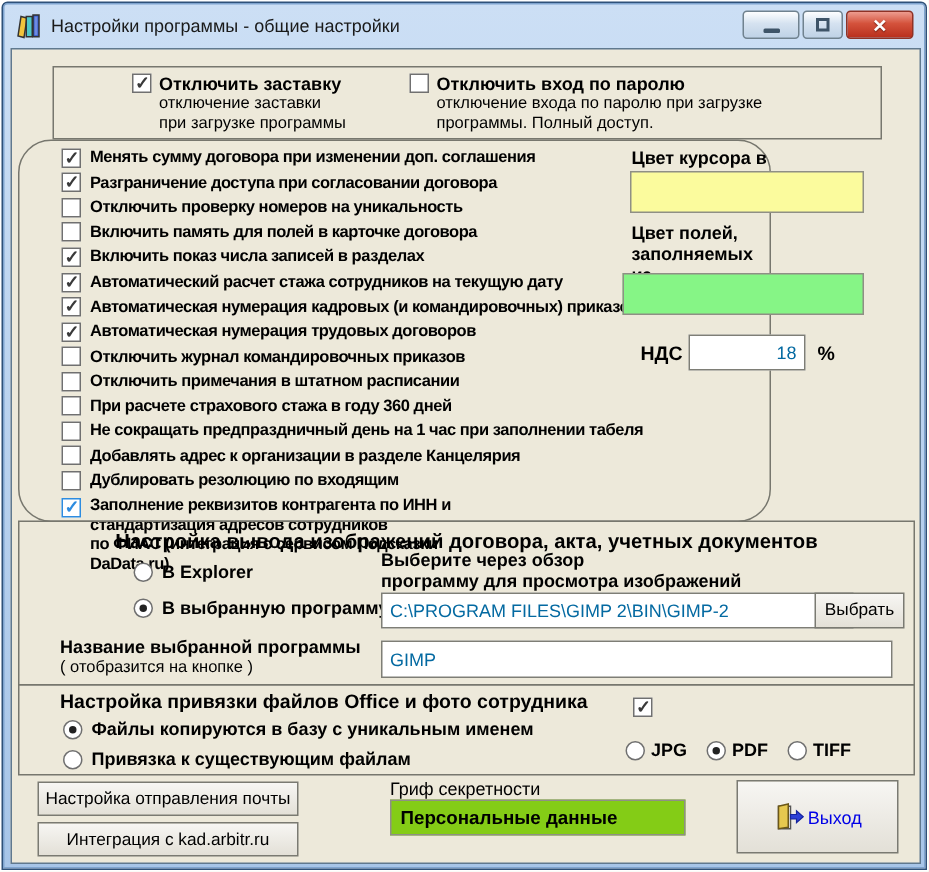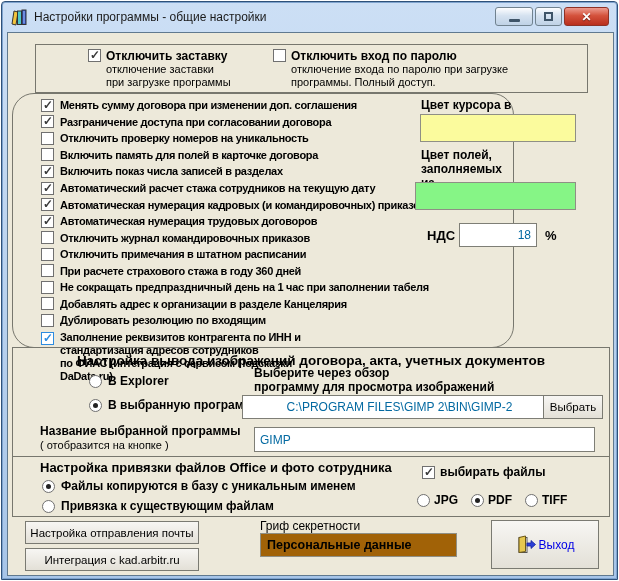--- a/index.html
+++ b/index.html
@@ -76,21 +76,21 @@
   input.tb { outline:none; }
 
   
   .img-heading { position:absolute; left:0; right:0; top:5px; text-align:center;
         font-size:13.5px; font-weight:bold; }
   .radio-line { position:absolute; display:flex; align-items:center; gap:6px; }
   .radio-label { font-size:12px; font-weight:bold; white-space:nowrap; }
   .rl-explorer { left:76px; top:26px; }
   .rl-program  { left:76px; top:50px; }
   .browse-hint { position:absolute; left:241px; top:19px; font-size:12px; font-weight:bold; line-height:13.5px; }
-  .path-input  { position:absolute; left:229px; top:47px; width:315px; height:24px;text-align:center; }
+  .path-input  { position:absolute; left:241px; top:47px; width:315px; height:24px; }
   .browse-btn  { position:absolute; left:530px; top:47px; width:60px; height:24px; font-weight:bold; }
   .name-label  { position:absolute; left:27px; top:76px; font-size:12px; font-weight:bold; }
   .name-note   { position:absolute; left:27px; top:91px; font-size:11px; }
   .name-input  { position:absolute; left:241px; top:79px; width:341px; height:25px; }
 
   
   .off-heading { position:absolute; left:27px; top:3px; font-size:13px; font-weight:bold; }
   .rl-copy { left:29px; top:22px; } .rl-link { left:29px; top:42px; }
   .pick-files { position:absolute; left:409px; top:8px; display:flex; gap:5px; align-items:center; }
   .pick-files .opt2-label { font-size:12px; font-weight:bold; }
@@ -266,21 +266,20 @@
         <span class="rb selected"></span>
         <span class="radio-label">Файлы копируются в базу с уникальным именем</span>
       </div>
       <div class="radio-line rl-link">
         <span class="rb"></span>
         <span class="radio-label">Привязка к существующим файлам</span>
       </div>
 
       <div class="pick-files">
         <span class="cb checked"></span>
-        <span class="opt2-label">выбирать файлы</span>
       </div>
 
       <div class="fmt-row">
 
       <div class="fmt">
             <span class="rb"></span>
             <span class="fmt-label">JPG</span>
           </div>
           <div class="fmt">
             <span class="rb selected"></span>
@@ -290,21 +289,21 @@
             <span class="rb"></span>
             <span class="fmt-label">TIFF</span>
           </div>
         </div>
     </div>
 
     <div class="btn btn-mail">Настройка отправления почты</div>
     <div class="btn btn-kad">Интеграция с kad.arbitr.ru</div>
 
     <div class="secrecy-label">Гриф секретности</div>
-    <div class="secrecy-field" style="background: #a16207;">Персональные данные</div>
+    <div class="secrecy-field" style="background: #84cc16;">Персональные данные</div>
 
     <div class="btn btn-exit">
       <svg width="21" height="20" viewBox="0 0 21 20">
         <rect x="3" y="2.5" width="8" height="15" fill="#FFFFFF" stroke="#555" stroke-width="1"></rect>
         <path d="M3 2.5 L9.5 1 L9.5 16.5 L3 17.5 Z" fill="#E6C84F" stroke="#6B5718" stroke-width="1"></path>
         <path d="M11 8 h4 v-2.5 l4.5 4 -4.5 4 v-2.5 h-4 z" fill="#2B3FD6" stroke="#15249E" stroke-width="0.8"></path>
       </svg>
       <span class="exit-label">Выход</span>
     </div>
 

